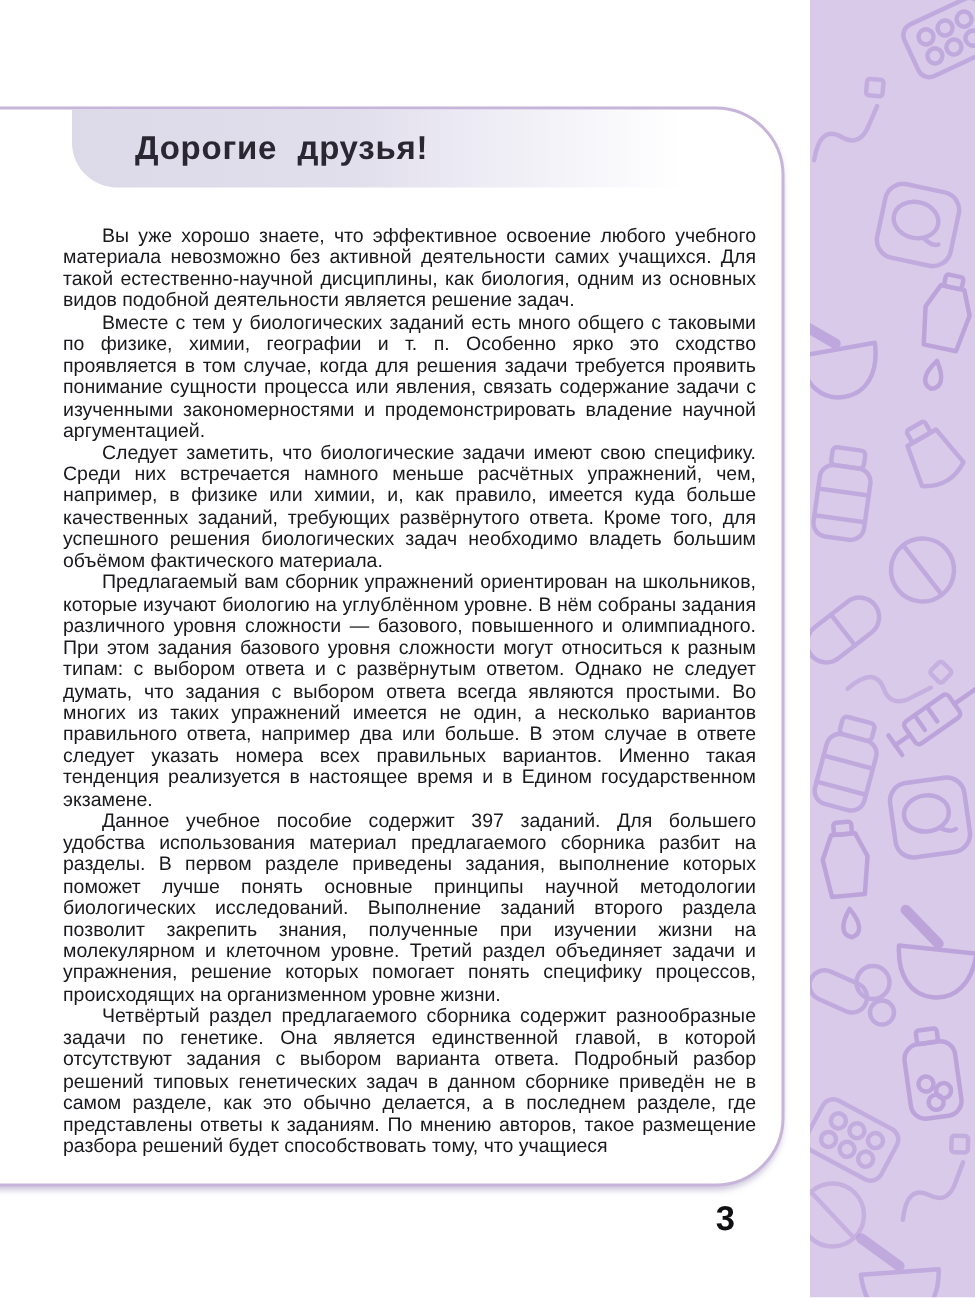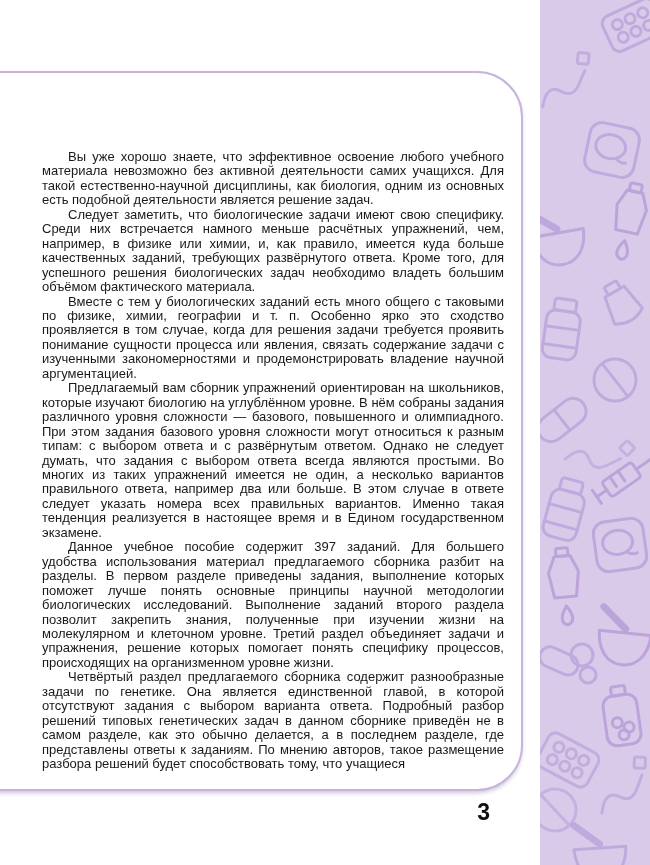--- a/index.html
+++ b/index.html
@@ -136,23 +136,26 @@
       <use href="#i-jar" transform="translate(82,720) rotate(-8)" opacity="0.6"></use>
       <use href="#i-blister" transform="translate(28,760) rotate(28)" opacity="0.45"></use>
       <use href="#i-thread" transform="translate(88,790) rotate(-18)" opacity="0.45"></use>
       <use href="#i-tablet" transform="translate(15,810) rotate(0)" opacity="0.4"></use>
       <use href="#i-mortar" transform="translate(60,850) rotate(-4)" opacity="0.5"></use>
     </g>
   </svg>
 </div>
 
 <div class="content-panel">
+  <div class="header-tab">
+    <div class="header-title">Дорогие друзья!</div>
+  </div>
   <div class="body-text">
-      <p><span>Вы уже хорошо знаете, что эффективное освоение любого учебного материала невозможно без активной деятельности самих учащихся. Для такой естественно-научной дисциплины, как биология, одним из основных есть подобной деятельности является решение задач.</span></p>
+      <p><span>Вы уже хорошо знаете, что эффективное освоение любого учебного материала невозможно без активной деятельности самих учащихся. Для такой естественно-научной дисциплины, как биология, одним из основных видов подобной деятельности является решение задач.</span></p>
+      <p><span>Вместе с тем у биологических заданий есть много общего с таковыми по физике, химии, географии и т. п. Особенно ярко это сходство проявляется в том случае, когда для решения задачи требуется проявить понимание сущности процесса или явления, связать содержание задачи с изученными закономерностями и продемонстрировать владение научной аргументацией.</span></p>
       <p><span>Следует заметить, что биологические задачи имеют свою специфику. Среди них встречается намного меньше расчётных упражнений, чем, например, в физике или химии, и, как правило, имеется куда больше качественных заданий, требующих развёрнутого ответа. Кроме того, для успешного решения биологических задач необходимо владеть большим объёмом фактического материала.</span></p>
-      <p><span>Вместе с тем у биологических заданий есть много общего с таковыми по физике, химии, географии и т. п. Особенно ярко это сходство проявляется в том случае, когда для решения задачи требуется проявить понимание сущности процесса или явления, связать содержание задачи с изученными закономерностями и продемонстрировать владение научной аргументацией.</span></p>
       <p><span>Предлагаемый вам сборник упражнений ориентирован на школьников, которые изучают биологию на углублённом уровне. В нём собраны задания различного уровня сложности — </span><b>базового</b><span>, </span><b>повышенного</b><span> и </span><b>олимпиадного</b><span>. При этом задания базового уровня сложности могут относиться к разным типам: с выбором ответа и с развёрнутым ответом. Однако не следует думать, что задания с выбором ответа всегда являются простыми. Во многих из таких упражнений имеется не один, а несколько вариантов правильного ответа, например два или больше. В этом случае в ответе следует указать номера всех правильных вариантов. Именно такая тенденция реализуется в настоящее время и в Едином государственном экзамене.</span></p>
       <p><span>Данное учебное пособие содержит 397 заданий. Для большего удобства использования материал предлагаемого сборника разбит на разделы. В </span><b>первом разделе</b><span> приведены задания, выполнение которых поможет лучше понять основные принципы научной методологии биологических исследований. Выполнение заданий </span><b>второго раздела</b><span> позволит закрепить знания, полученные при изучении жизни на молекулярном и клеточном уровне. </span><b>Третий раздел</b><span> объединяет задачи и упражнения, решение которых помогает понять специфику процессов, происходящих на организменном уровне жизни.</span></p>
       <p><b>Четвёртый раздел</b><span> предлагаемого сборника содержит разнообразные задачи по генетике. Она является единственной главой, в которой отсутствуют задания с выбором варианта ответа. Подробный разбор решений типовых генетических задач в данном сборнике приведён не в самом разделе, как это обычно делается, а в последнем разделе, где представлены ответы к заданиям. По мнению авторов, такое размещение разбора решений будет способствовать тому, что учащиеся</span></p>
     </div>
 </div>
 
 <div class="page-number">3</div>
 
 </body></html>

